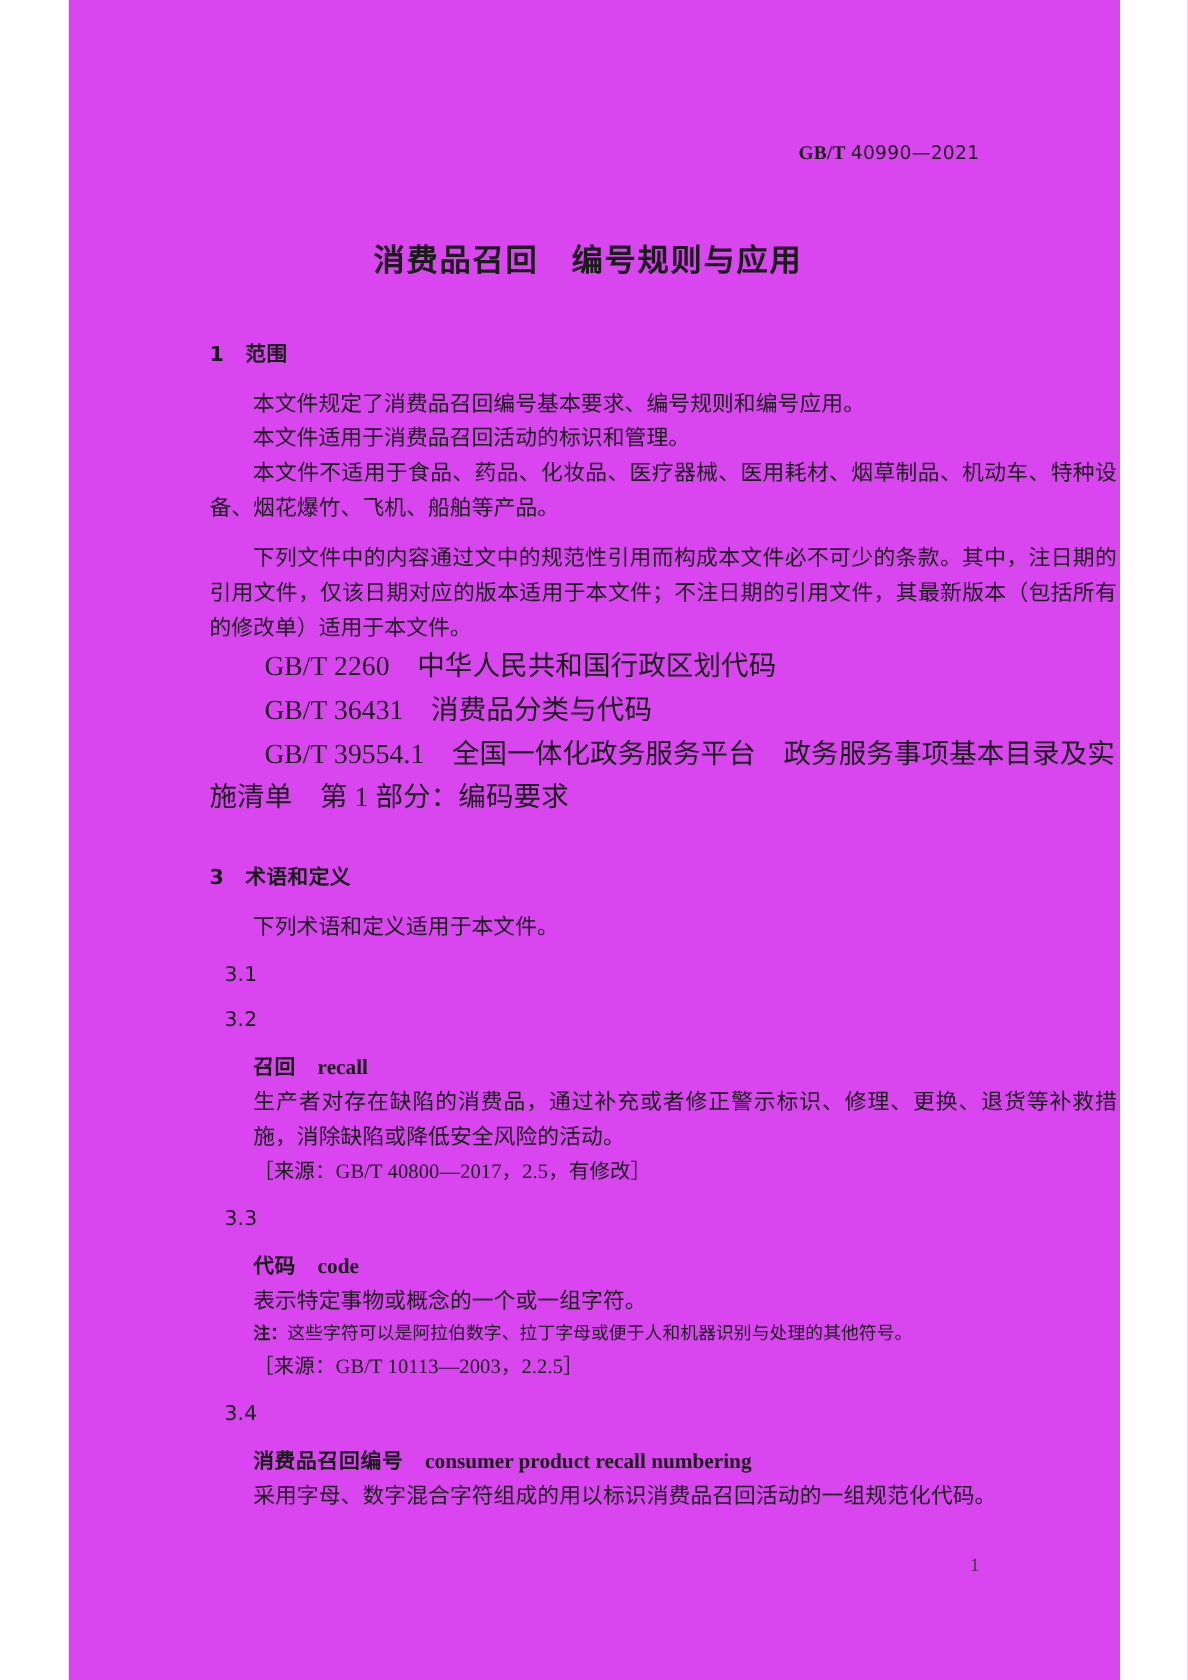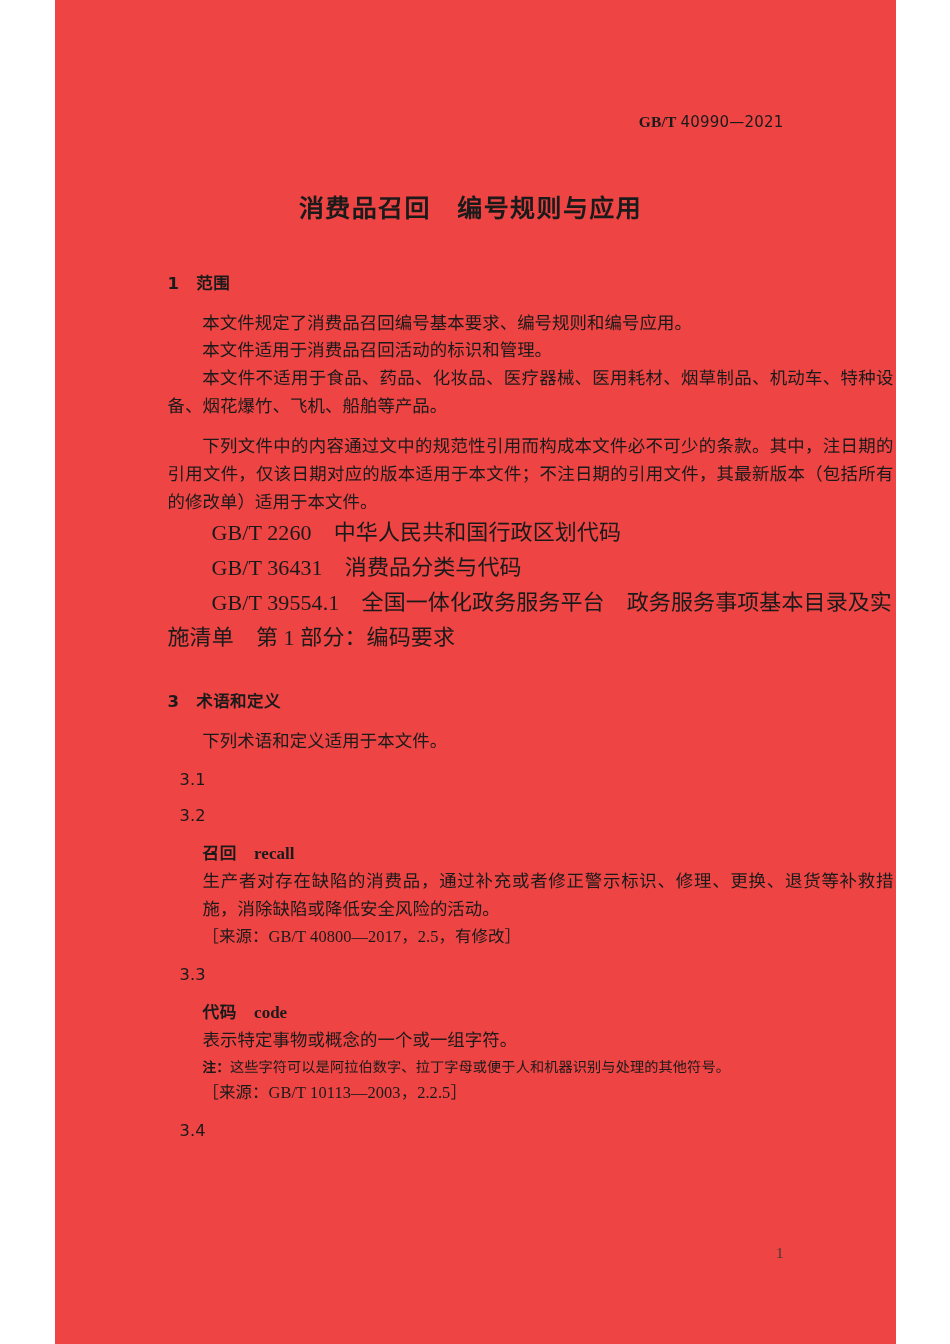--- a/index.html
+++ b/index.html
@@ -10,21 +10,21 @@
   }
   body {
     font-family: "Liberation Serif", "DejaVu Serif", serif;
     color: #1a1a1a;
   }
   .page {
     position: relative;
     width: 841px;
     height: 1344px;
     margin: 0 auto;
-    background: #ef4444;
+    background: #d946ef;
     overflow: hidden;
     box-sizing: border-box;
   }
 
   
   .running-header {
     position: absolute;
     top: 113px;
     left: 113px;
     right: 112px;
@@ -227,18 +227,22 @@
 
     <p class="term-number">3.3</p>
     <div class="term-body">
       <p class="term-name"><span class="cn">代码</span>　<span class="en">code</span></p>
       <p class="term-def">表示特定事物或概念的一个或一组字符。</p>
       <p class="term-note"><span class="note-label">注：</span><span>这些字符可以是阿拉伯数字、拉丁字母或便于人和机器识别与处理的其他符号。</span></p>
       <p class="term-source"><span class="cn-src">［来源：GB/T 10113—2003，2.2.5］</span></p>
     </div>
 
     <p class="term-number">3.4</p>
+    <div class="term-body">
+      <p class="term-name"><span class="cn">消费品召回编号</span>　<span class="en">consumer product recall numbering</span></p>
+      <p class="term-def">采用字母、数字混合字符组成的用以标识消费品召回活动的一组规范化代码。</p>
+    </div>
 
   </div>
 
   <div class="page-number">1</div>
 
 </div>
 
 </body></html>

